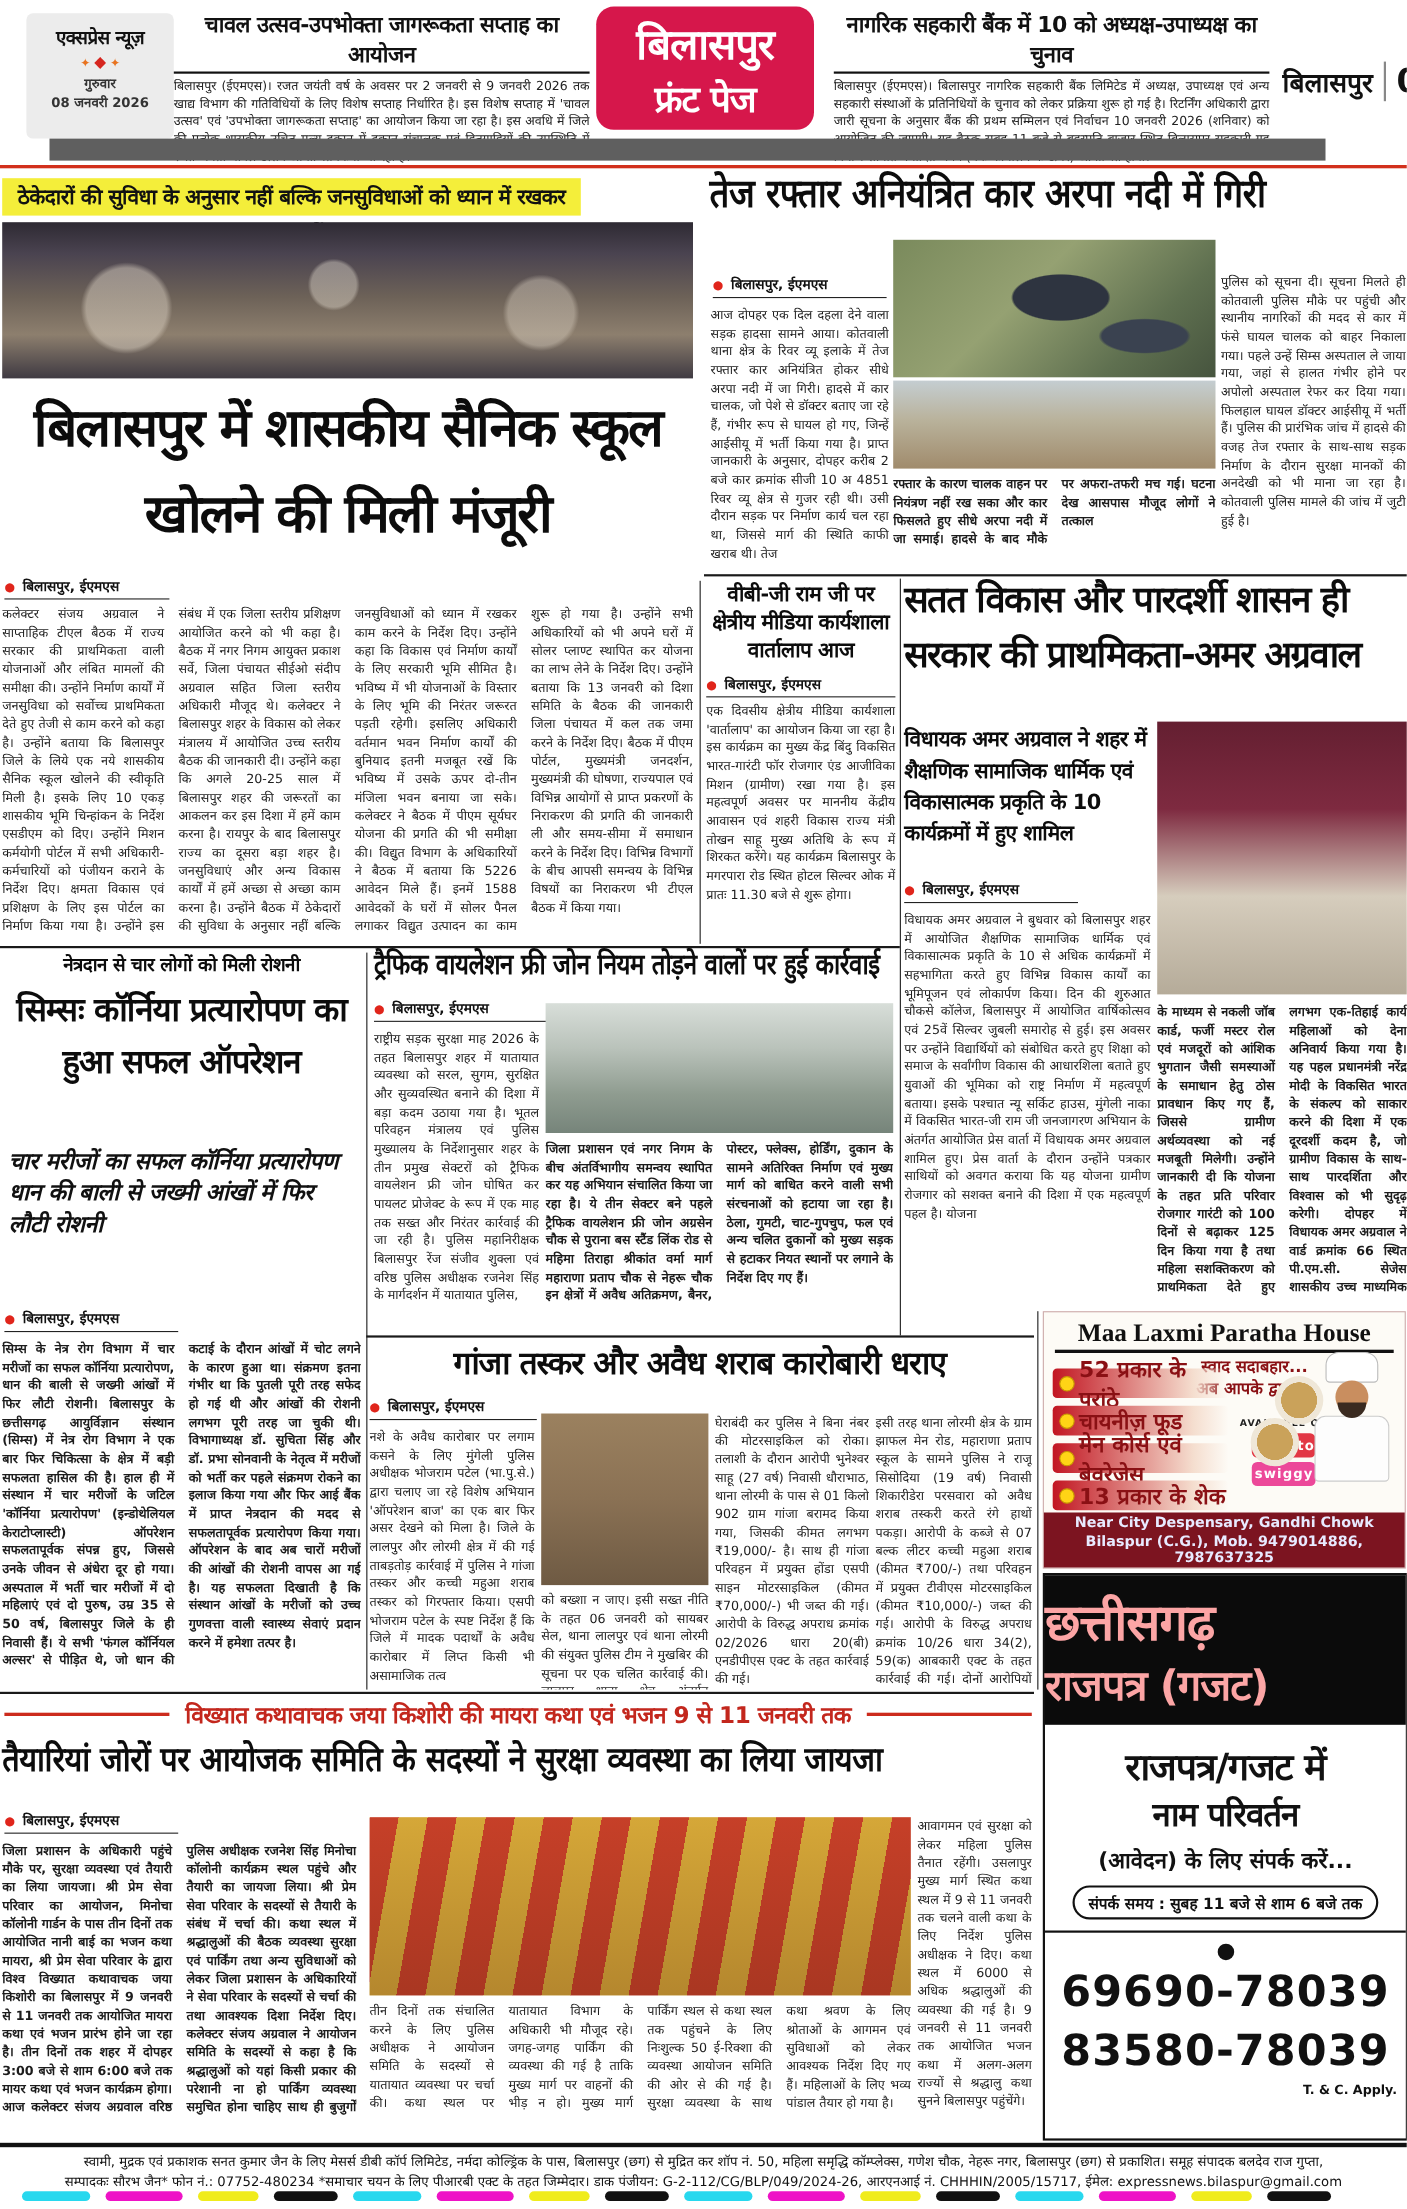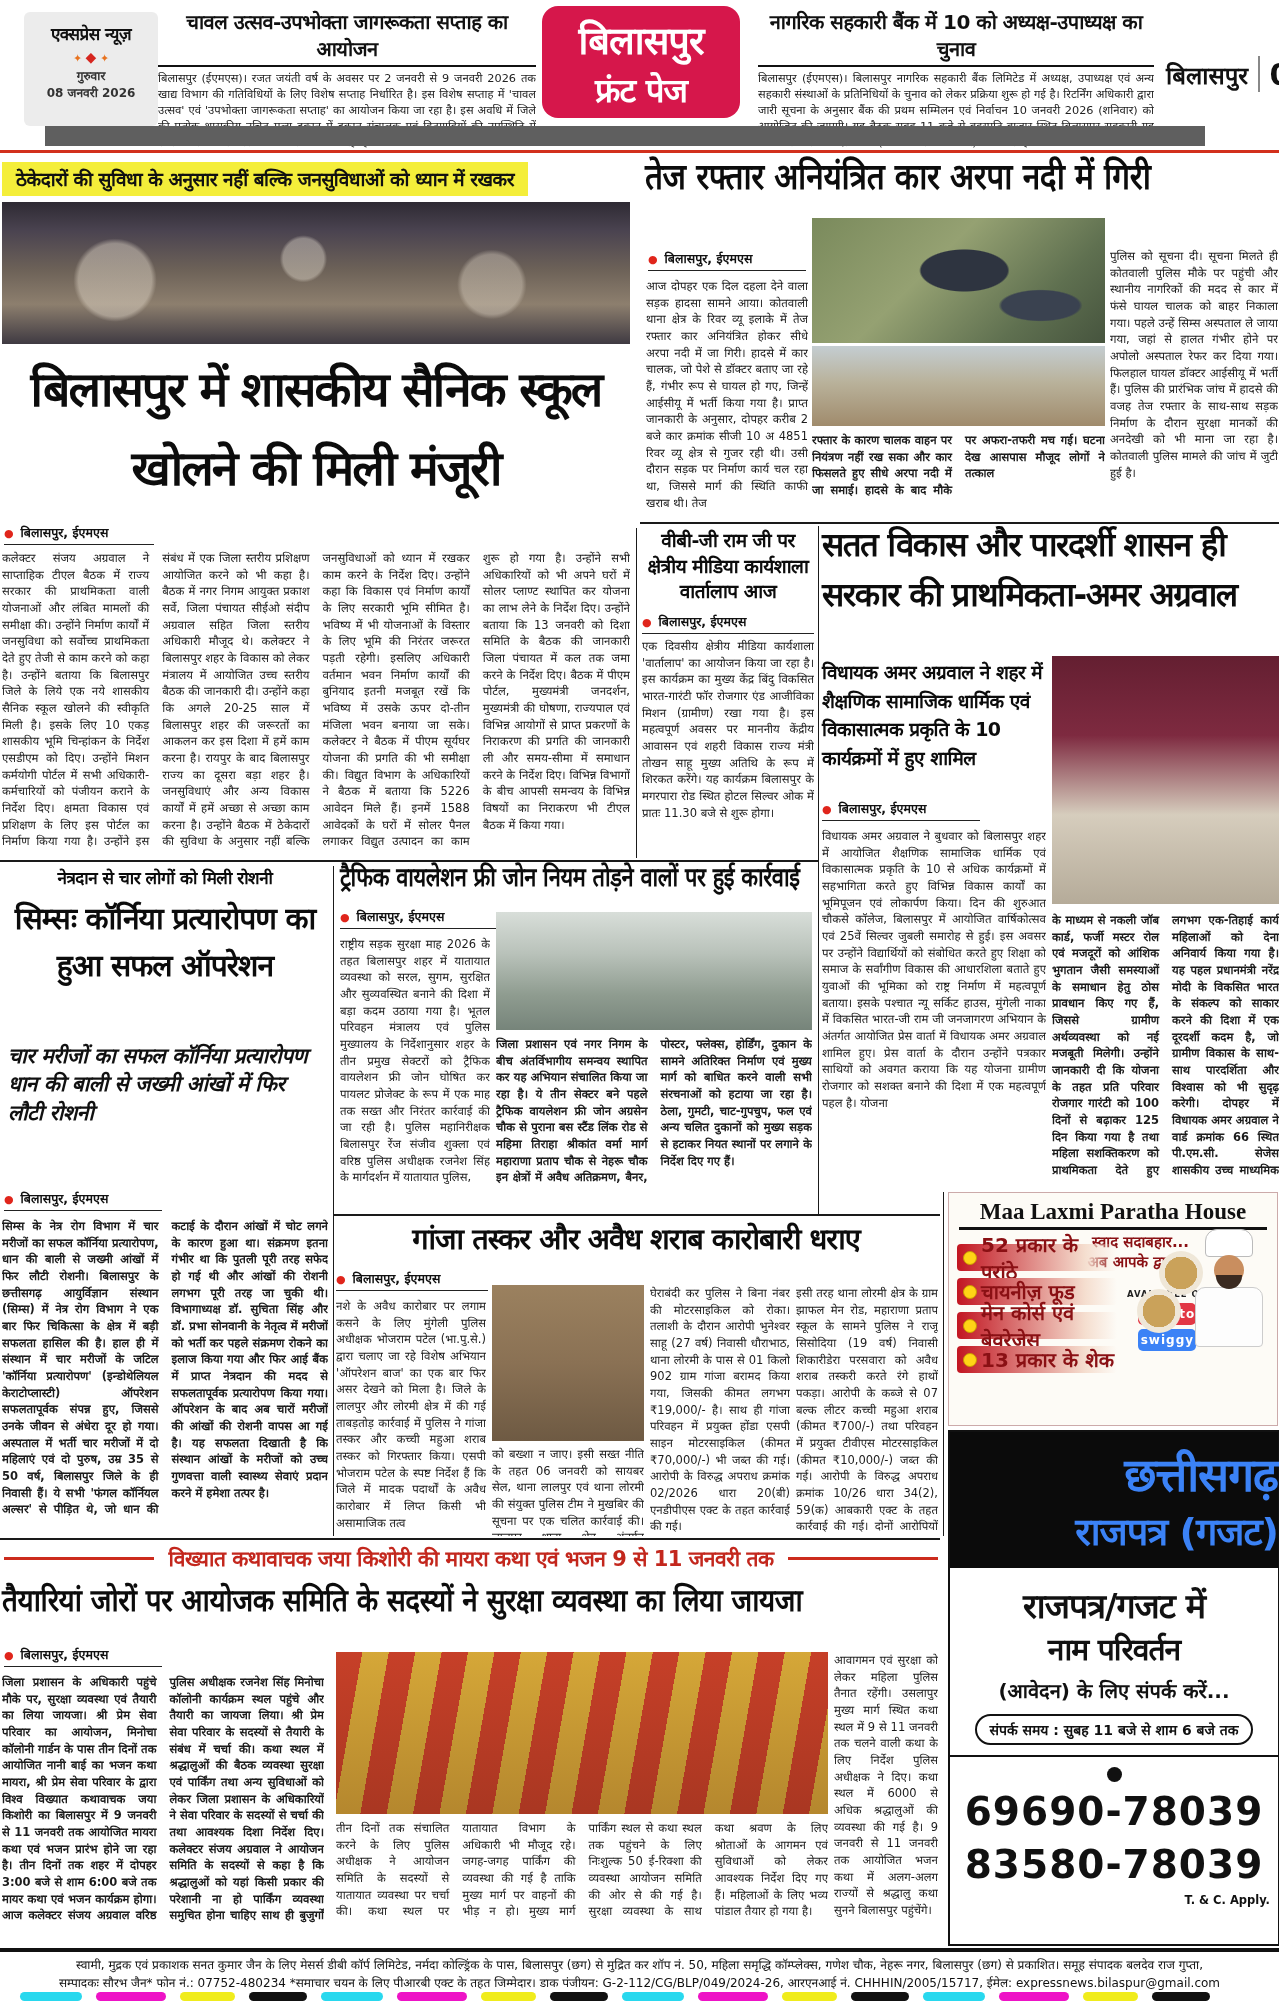--- a/index.html
+++ b/index.html
@@ -45,30 +45,30 @@
   .b-kicker .ktext{color:#c3271d;font-weight:bold;font-size:21px;white-space:nowrap;letter-spacing:-0.5px;}
   
   .paratha{background:#fdfbf6;border:1px solid #caa;}
   .paratha .ptitle{font-family:"Liberation Serif",serif;font-weight:bold;font-size:23px;text-align:center;border-bottom:3px solid #111;margin:6px 10px 2px;padding-bottom:2px;}
   .paratha .tag{position:absolute;right:88px;top:40px;text-align:right;color:#8a1014;font-weight:bold;font-size:15px;line-height:1.3;}
   .pitem{position:relative;height:27px;margin:7px 0;background:linear-gradient(90deg,#c21622,#f5decf 80%,rgba(245,222,207,0));border-radius:4px;display:flex;align-items:center;padding-left:24px;color:#8a1014;font-weight:bold;font-size:20px;}
   .pitem .dot-y{position:absolute;left:6px;width:12px;height:12px;border-radius:50%;background:#ffd416;border:1px solid #c89a00;}
   .avail{position:absolute;left:178px;top:96px;text-align:center;font-size:8.5px;font-weight:bold;letter-spacing:1px;color:#222;}
   .chip{width:58px;height:22px;border-radius:5px;color:#fff;font-weight:bold;font-size:12px;display:flex;align-items:center;justify-content:center;margin:4px auto 0;}
   .chip.zom{background:#e23744;}
-  .chip.swg{background:#3b82f6;}
+  .chip.swg{background:#ec4899;}
   .plate{position:absolute;width:44px;height:44px;border-radius:50%;background:radial-gradient(circle,#caa25a 0 52%,#efe7d8 53% 74%,#d9cfc0 75%);}
   .chef{position:absolute;right:8px;top:36px;width:80px;height:124px;}
   .chef .hat{width:46px;height:26px;background:#fff;border:1px solid #bbb;border-radius:12px 12px 4px 4px;margin:0 auto;}
   .chef .face{width:30px;height:30px;background:#c98e5f;border-radius:50%;margin:-2px auto 0;position:relative;}
   .chef .beard{position:absolute;bottom:-4px;left:2px;width:26px;height:14px;background:#3a2a20;border-radius:0 0 14px 14px;}
   .chef .torso{width:66px;height:58px;background:#fdfdfd;border:1px solid #ccc;border-radius:10px 10px 4px 4px;margin:2px auto 0;}
   .pband{position:absolute;left:0;right:0;bottom:0;height:50px;background:#7c1420;color:#e8eaff;font-weight:bold;font-size:13px;text-align:center;display:flex;flex-direction:column;justify-content:center;gap:2px;}
   .gazette{border:2.5px solid #111;background:#fff;}
-  .gz-head{background:#0b0b0b;color:#3b82f6;text-align:right;padding:10px 0 12px;}
+  .gz-head{background:#0b0b0b;color:#fca5a5;text-align:left;padding:10px 0 12px;}
   .gz-head .g1{font-size:46px;font-weight:bold;letter-spacing:-1px;}
   .gz-head .g2{font-size:38px;font-weight:bold;letter-spacing:-1px;}
   .gz-body{text-align:center;padding:14px 8px 10px;border-bottom:2px solid #111;}
   .gz-body .gl1{font-size:34px;font-weight:bold;letter-spacing:-1px;}
   .gz-body .gl2{font-size:30px;font-weight:bold;letter-spacing:-1px;}
   .gz-body .gl3{font-size:20px;font-weight:bold;margin-top:8px;}
   .gz-pill{display:inline-block;border:2.5px solid #111;border-radius:18px;font-size:14px;font-weight:bold;padding:4px 12px;margin-top:10px;}
   .gz-phone{text-align:center;padding:8px 0 2px;}
   .gz-phone .ph{font-size:39px;font-weight:bold;letter-spacing:1px;line-height:1.35;}
   .phone-icon{display:block;width:15px;height:15px;border-radius:50%;background:#111;margin:2px auto 4px;}
@@ -229,20 +229,24 @@
     </div>
     <div class="plate" style="right:74px;top:58px;"></div>
     <div class="plate" style="right:96px;top:96px;"></div>
     <div class="chef">
       <div class="hat"></div>
       <div class="face">
           <div class="beard"></div>
         </div>
       <div class="torso"></div>
     </div>
+    <div class="pband">
+      <div>Near City Despensary, Gandhi Chowk</div>
+      <div>Bilaspur (C.G.), Mob. 9479014886, 7987637325</div>
+    </div>
   </div>
 
   <div class="abs gazette" style="left:948px;top:1430px;width:328px;height:512px;">
     <div class="gz-head">
       <div class="g1">छत्तीसगढ़</div>
       <div class="g2">राजपत्र (गजट)</div>
     </div>
     <div class="gz-body">
       <div class="gl1">राजपत्र/गजट में</div>
       <div class="gl2">नाम परिवर्तन</div>

